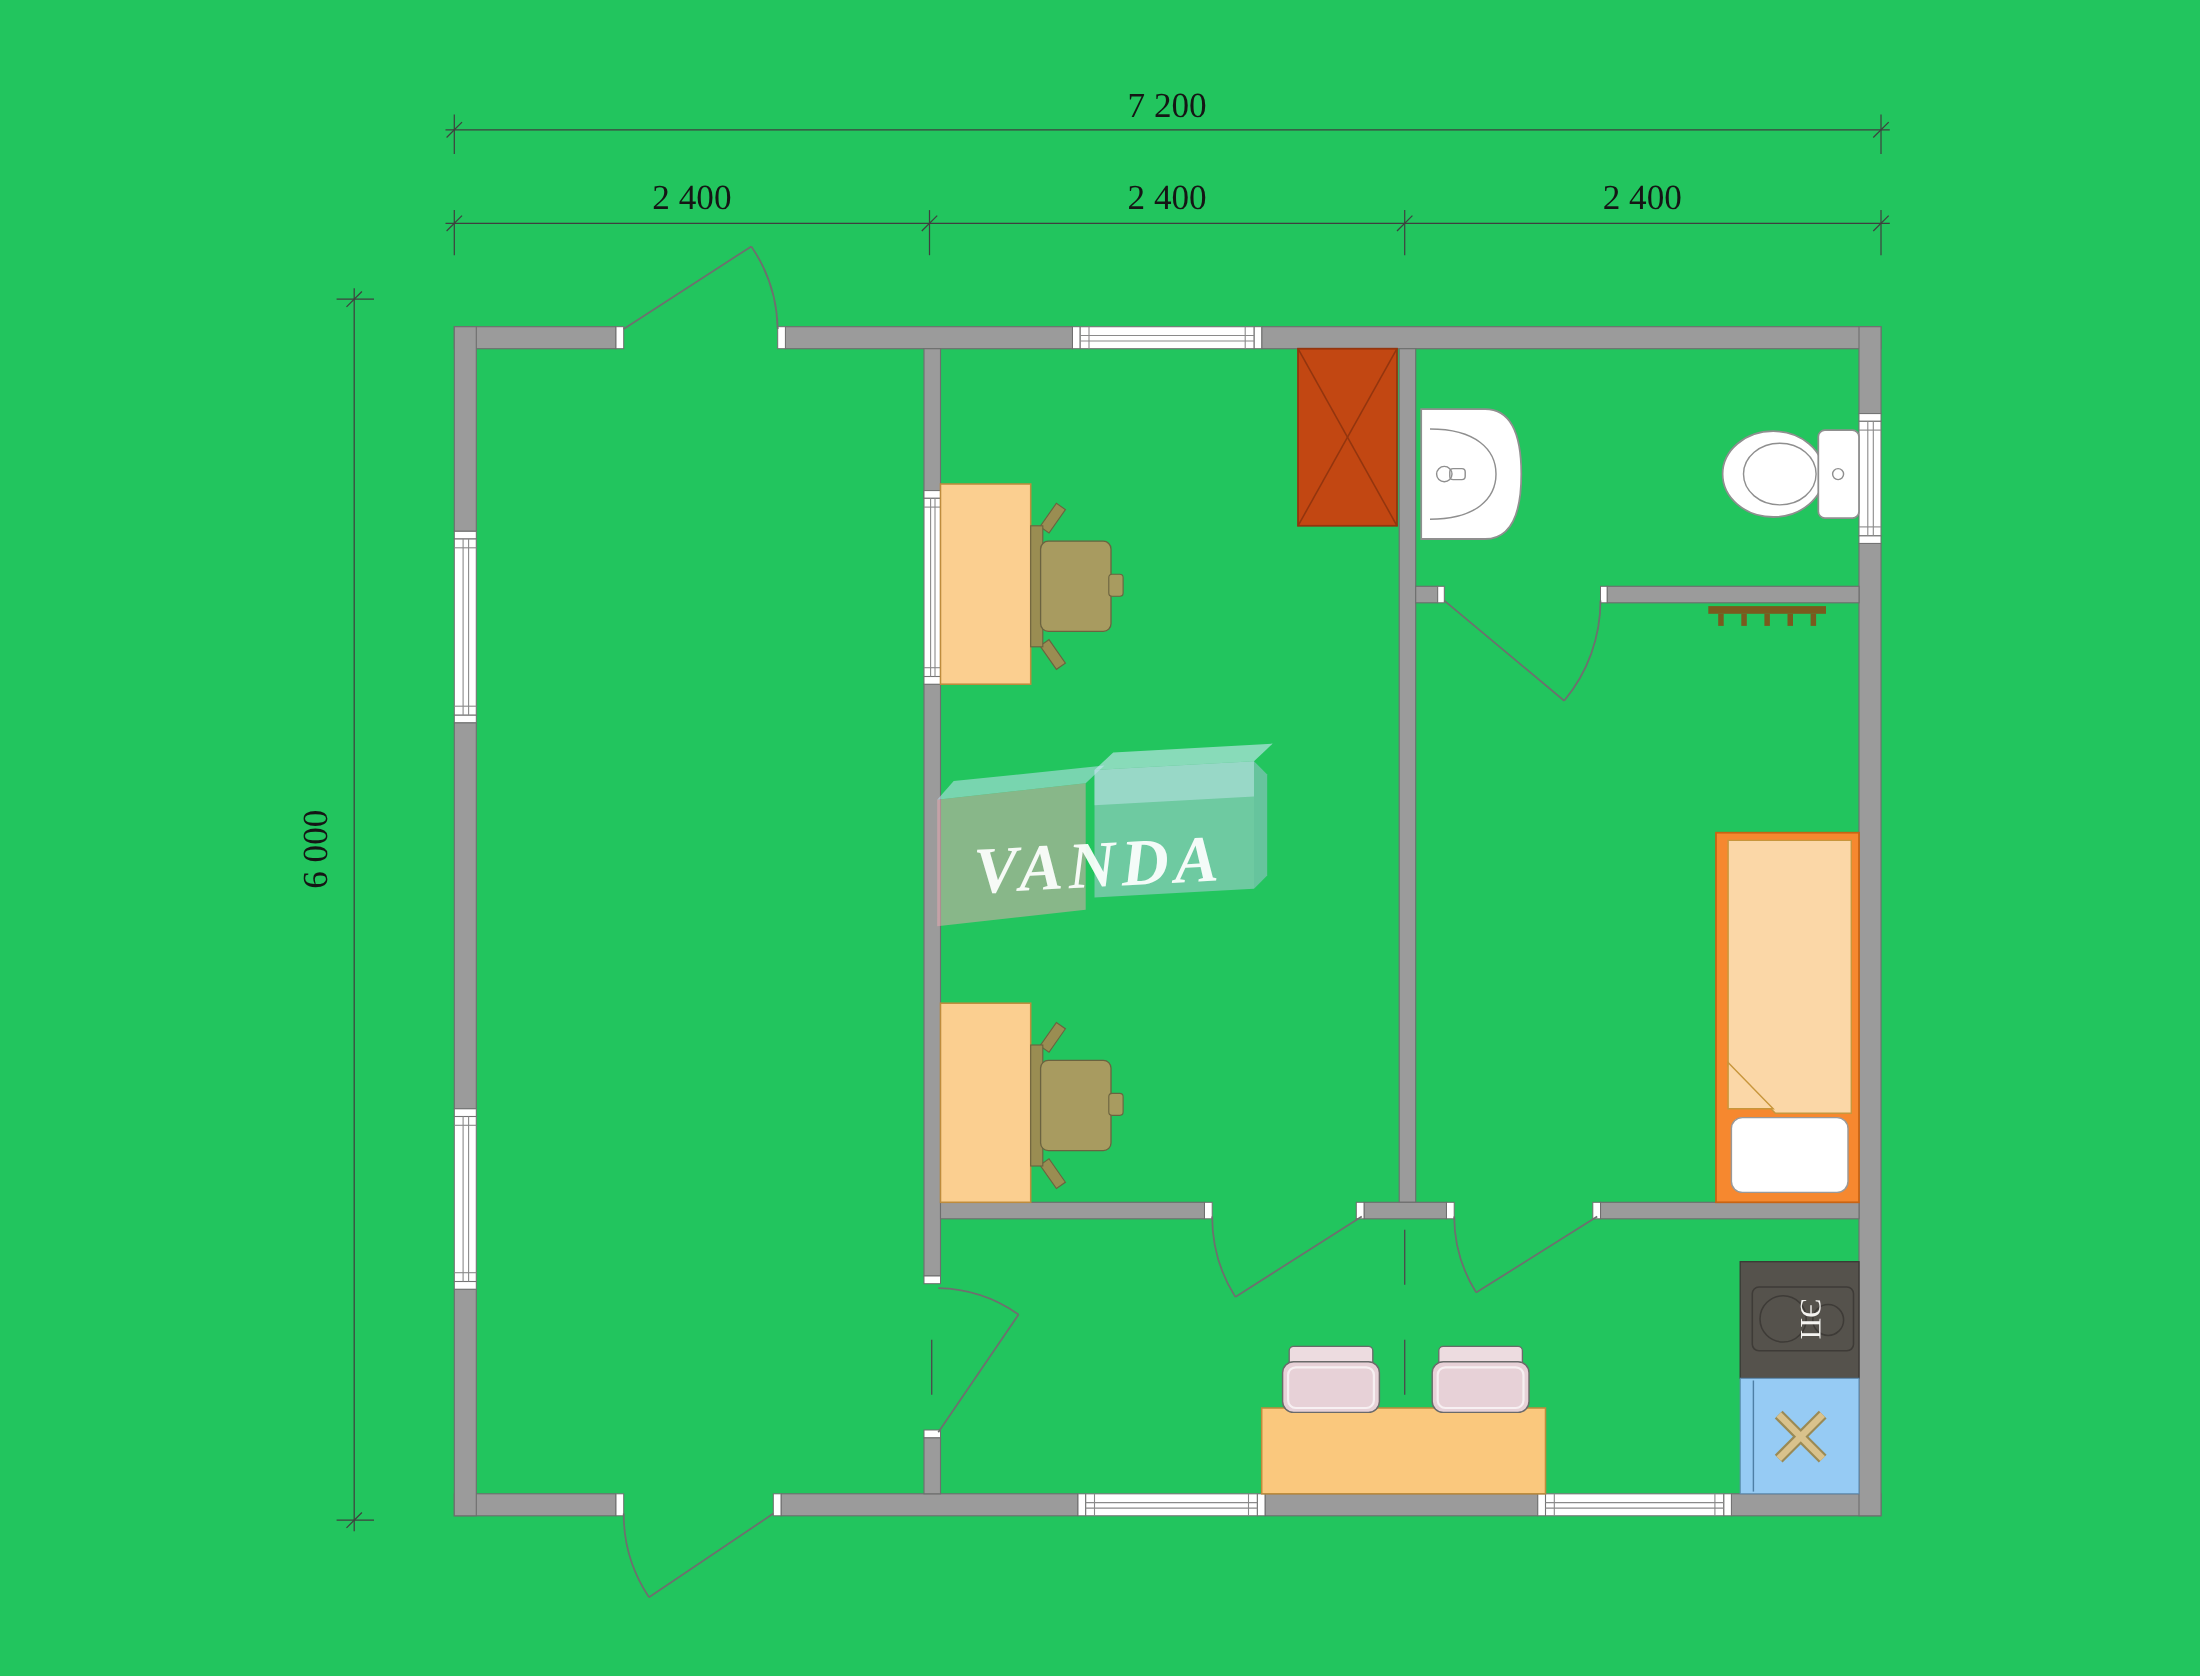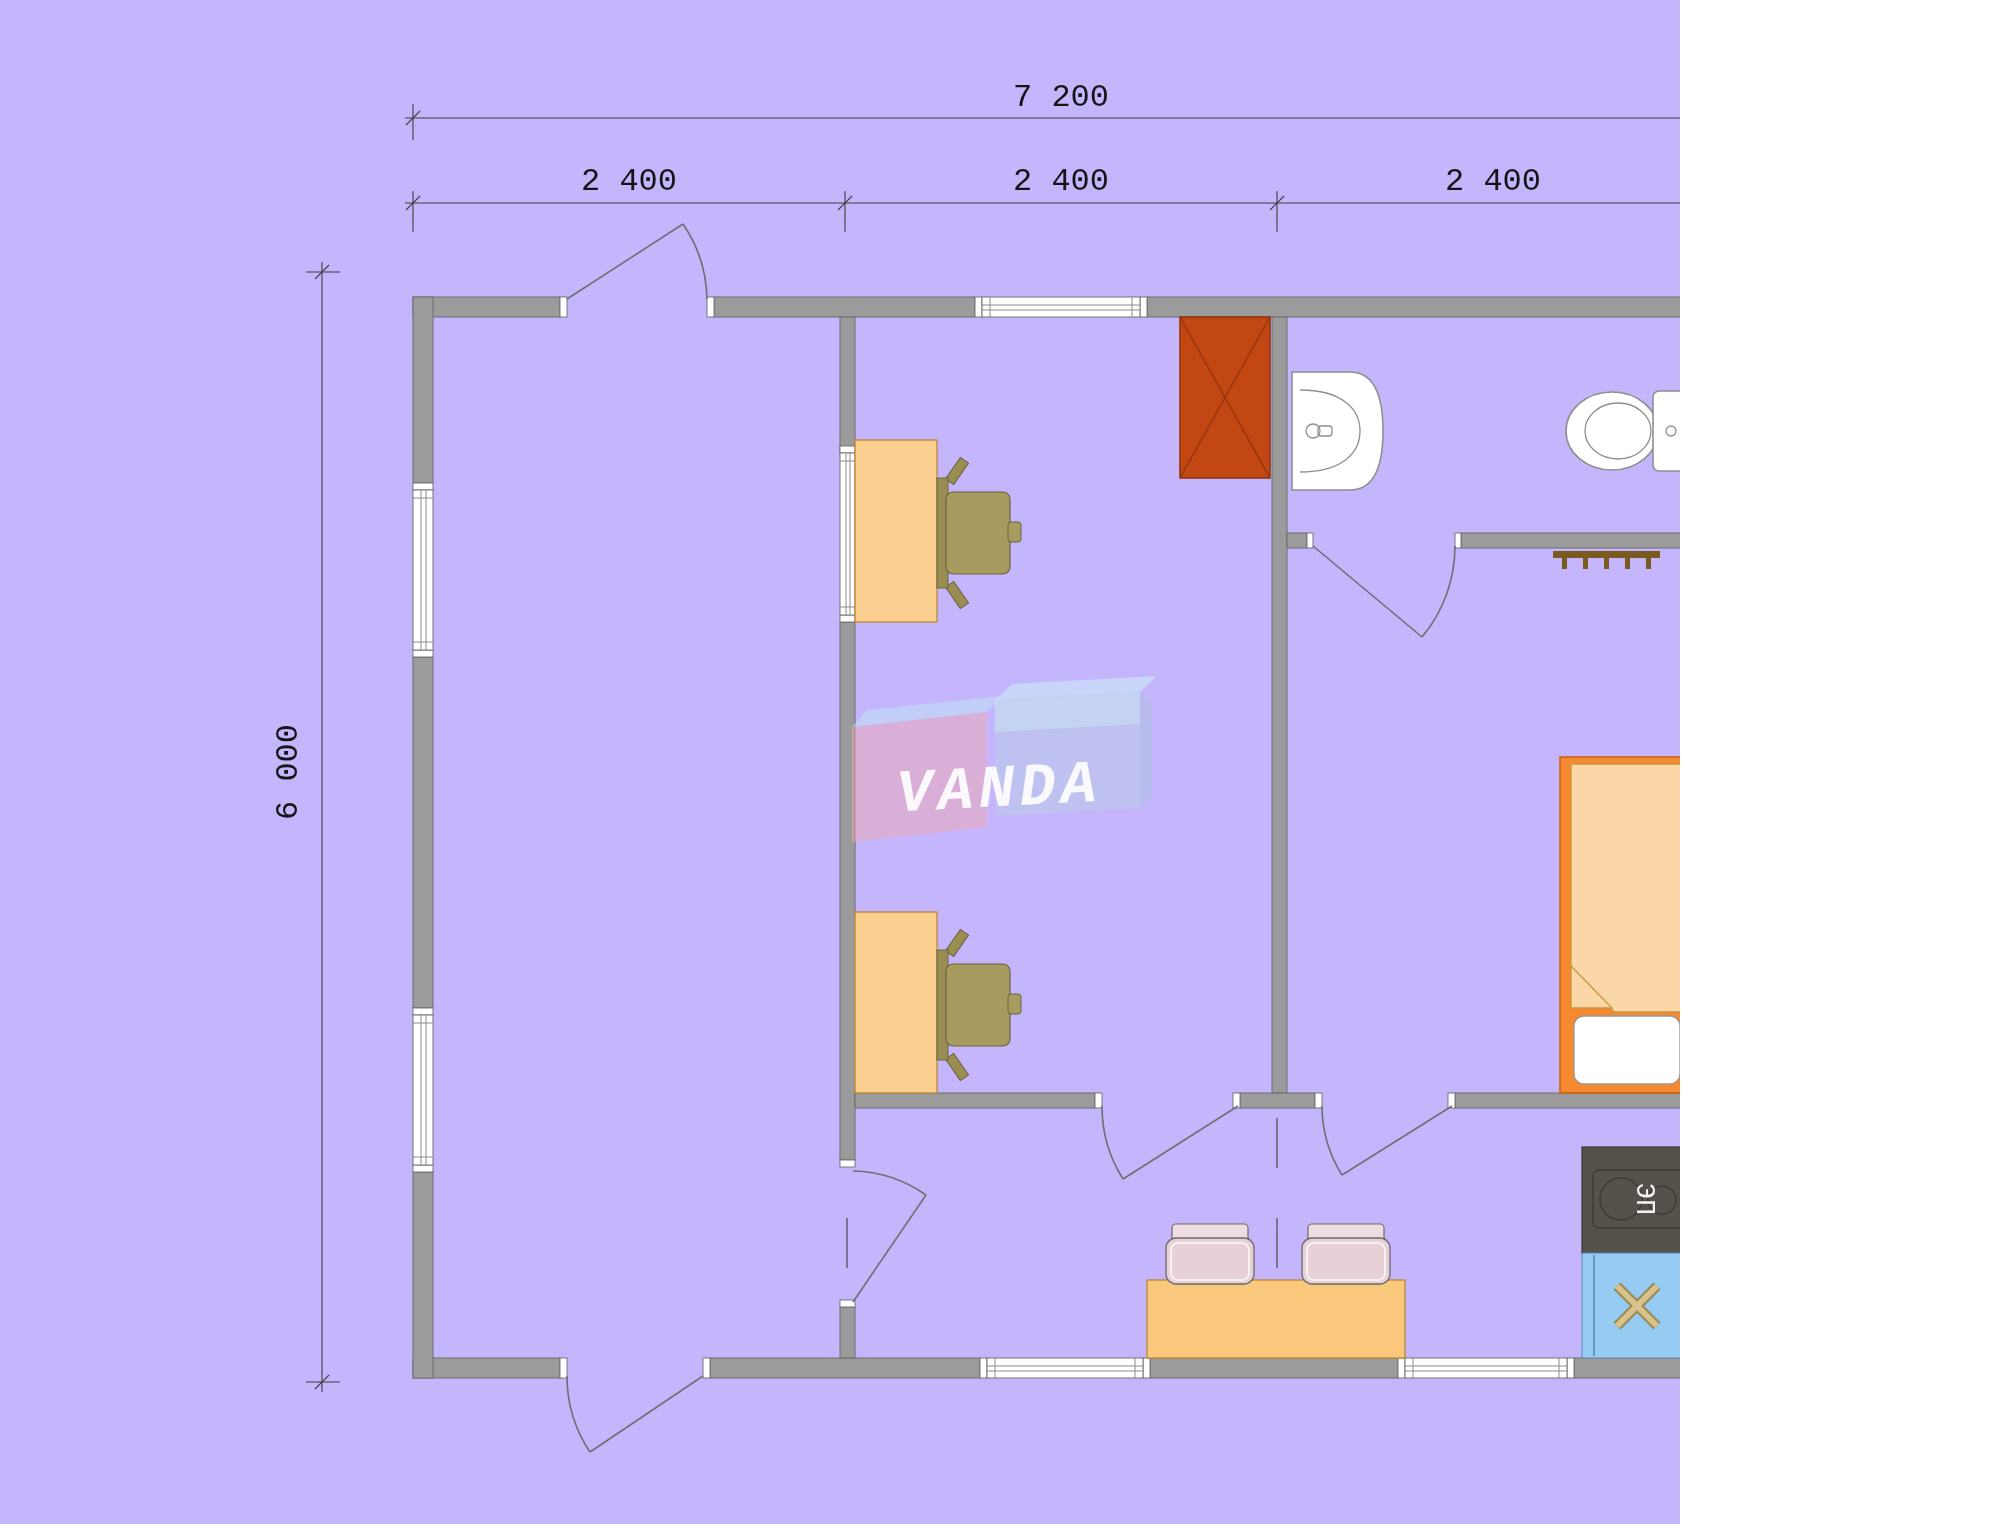--- a/index.html
+++ b/index.html
@@ -1,17 +1,17 @@
 <!DOCTYPE html>
 <html><head>
 <meta charset="utf-8">
 <style>
   html,body{margin:0;padding:0;background:#FFFFFF;}
-  .stage{position:relative;width:1680px;height:1524px;background:#c4b5fd;overflow:hidden;
-         font-family:Liberation Mono, monospace;}
+  .stage{position:relative;width:2000px;height:1524px;background:#22c55e;overflow:hidden;
+         font-family:Liberation Serif, serif;}
   svg{display:block}
   .wall{fill:#9B9B9B;stroke:#6E6E6E;stroke-width:1;}
   .jamb{fill:#FFFFFF;stroke:#6E6E6E;stroke-width:0.9;}
   .winbox{fill:#FFFFFF;stroke:#757575;stroke-width:1;}
   .winline{stroke:#8A8A8A;stroke-width:1;fill:none;}
   .doorline{stroke:#6F6F6F;stroke-width:1.6;fill:none;}
   .fixture{fill:#FFFFFF;stroke:#8F8F8F;stroke-width:1.6;}
   .fixline{stroke:#8F8F8F;stroke-width:1.3;fill:none;}
   .dim{stroke:#3F3F3F;stroke-width:1.1;}
   .dimtext{font-size:32px;fill:#151515;}

